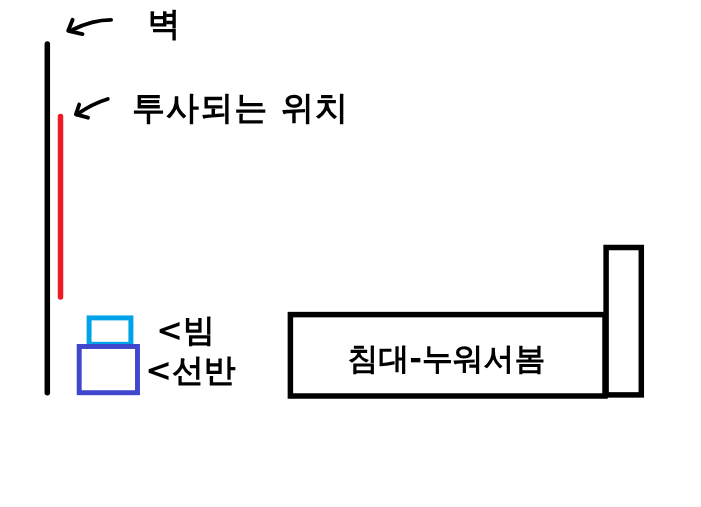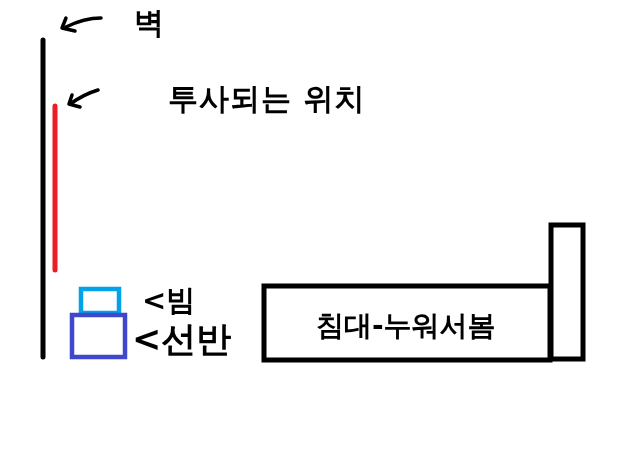--- a/index.html
+++ b/index.html
@@ -31,19 +31,19 @@
 
   <rect x="72" y="315" width="53" height="42" fill="none" stroke="#3F48CC" stroke-width="4.5"></rect>
 
   <rect x="264" y="286" width="286" height="74" fill="none" stroke="#000" stroke-width="5"></rect>
 
   <rect x="551" y="225" width="32" height="134" fill="#fff" stroke="#000" stroke-width="5"></rect>
 </svg>
 
 <div class="label" style="left:134px; top:8px; font-size:30px;">벽</div>
 
-<div class="label" style="left:120px; top:84px; font-size:30px; letter-spacing:1px;margin-left:48px;">투사되는 위치</div>
+<div class="label" style="left:120px; top:84px; font-size:30px; letter-spacing:1px;">투사되는 위치</div>
 
 <div class="label" style="left:142px; top:286px; font-size:29px;">&lt;빔</div>
 
-<div class="label" style="left:132px; top:322px; font-size:35px;">&lt;선반</div>
+<div class="label" style="left:132px; top:322px; font-size:29px;">&lt;선반</div>
 
 <div class="label" style="left:316px; top:312px; font-size:28px;">침대-누워서봄</div>
 
 </body></html>

